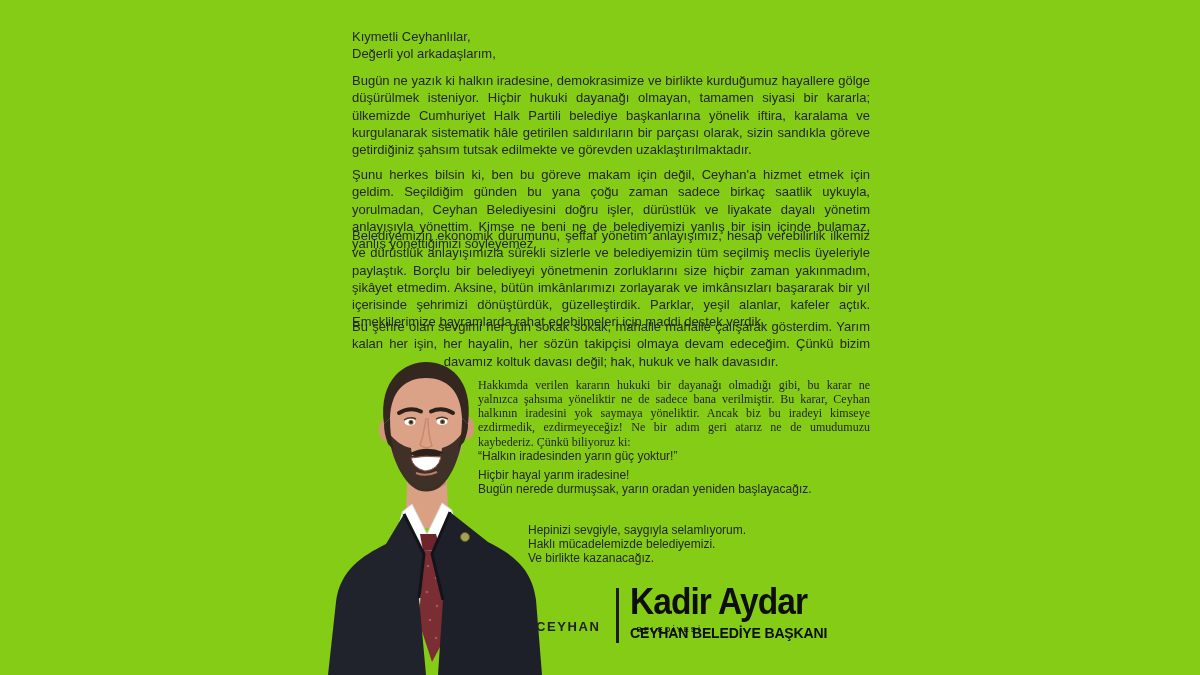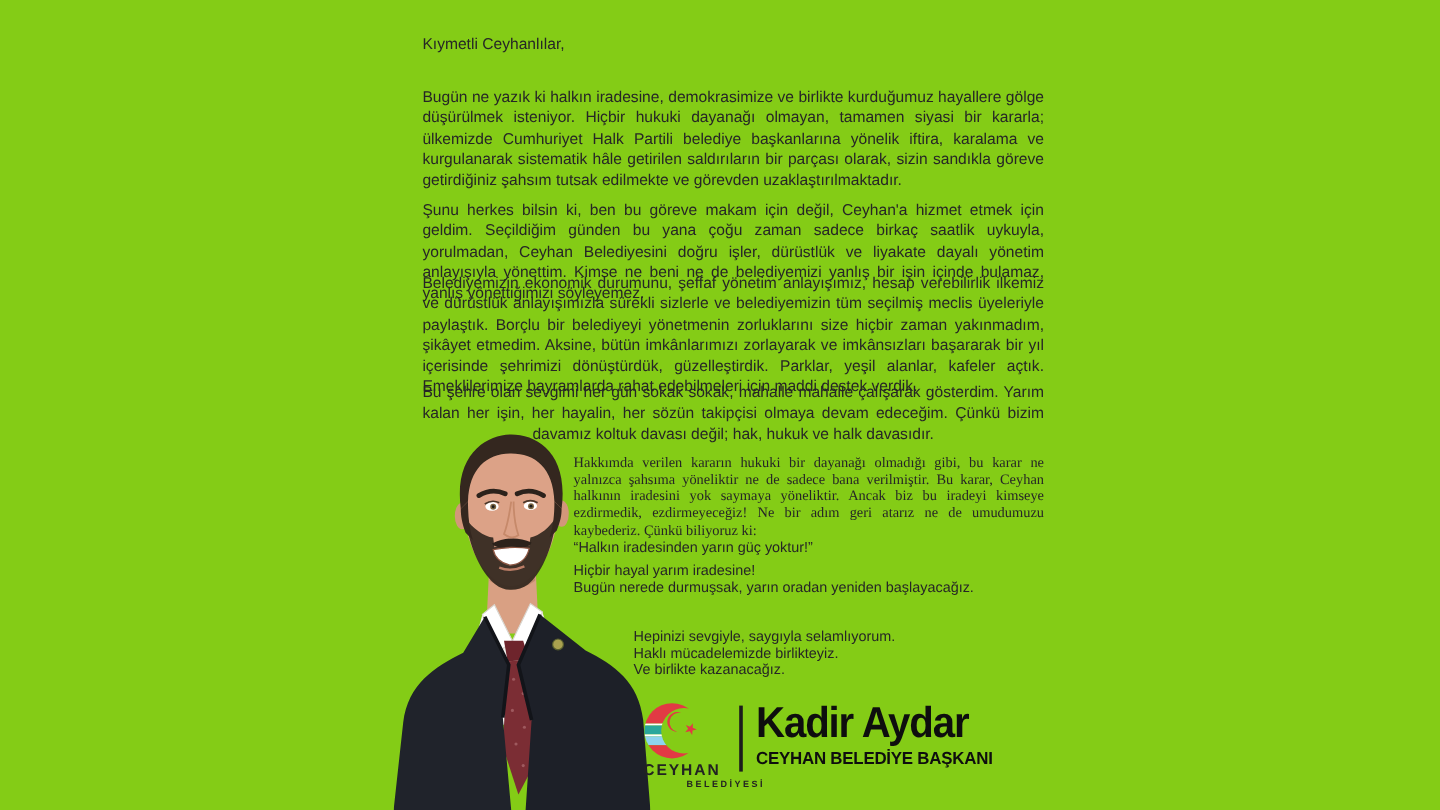--- a/index.html
+++ b/index.html
@@ -18,37 +18,38 @@
   .p2{top:166px;text-align:justify;}
   .p3{top:227px;text-align:justify;}
   .p4{top:318px;text-align:justify;text-align-last:center;}
   .sideblock{position:absolute;left:478px;width:392px;font-size:12px;line-height:14.15px;}
   .p5{top:378px;}
   .p5 .just{text-align:justify;font-family:Liberation Serif, serif;}
   .p6{top:468px;}
   .p7{top:523px;left:528px;width:342px;}
   
   .sig{position:absolute;left:536px;top:584px;display:flex;align-items:flex-start;}
-  .logo{display:flex;flex-direction:column;align-items:flex-start;width:74px;}
+  .logo{display:flex;flex-direction:row;align-items:flex-end;width:74px;}
   .logo svg{display:block;}
   .logo-org{font-size:13px;font-weight:bold;letter-spacing:1.6px;color:#222;line-height:1.05;margin-top:1px;}
   .logo-sub{font-size:7.5px;font-weight:bold;letter-spacing:2.1px;color:#222;line-height:1.2;padding-left:36px;}
   .sig-divider{width:2.5px;height:55px;background:#1c1c1c;margin:4px 11px 0 6px;}
   .sig-name{font-size:36px;font-weight:800;color:#0e0e0e;line-height:1;letter-spacing:-1px;transform:scaleX(.93);transform-origin:left top;white-space:nowrap;}
   .sig-title{font-size:14.5px;font-weight:800;color:#0e0e0e;letter-spacing:-0.2px;margin-top:5px;transform:scaleX(.97);transform-origin:left top;white-space:nowrap;}
   
   .portrait{position:absolute;left:328px;top:356px;width:214px;height:319px;}
 </style>
 </head>
 <body>
 
 <div class="canvas">
 
   <div class="tblock greeting">
     <div>Kıymetli Ceyhanlılar,</div>
+    <div>Değerli yol arkadaşlarım,</div>
   </div>
 
   <div class="tblock p1">Bugün ne yazık ki halkın iradesine, demokrasimize ve birlikte kurduğumuz hayallere gölge düşürülmek isteniyor. Hiçbir hukuki dayanağı olmayan, tamamen siyasi bir kararla; ülkemizde Cumhuriyet Halk Partili belediye başkanlarına yönelik iftira, karalama ve kurgulanarak sistematik hâle getirilen saldırıların bir parçası olarak, sizin sandıkla göreve getirdiğiniz şahsım tutsak edilmekte ve görevden uzaklaştırılmaktadır.</div>
   <div class="tblock p2">Şunu herkes bilsin ki, ben bu göreve makam için değil, Ceyhan'a hizmet etmek için geldim. Seçildiğim günden bu yana çoğu zaman sadece birkaç saatlik uykuyla, yorulmadan, Ceyhan Belediyesini doğru işler, dürüstlük ve liyakate dayalı yönetim anlayışıyla yönettim. Kimse ne beni ne de belediyemizi yanlış bir işin içinde bulamaz, yanlış yönettiğimizi söyleyemez.</div>
   <div class="tblock p3">Belediyemizin ekonomik durumunu, şeffaf yönetim anlayışımız, hesap verebilirlik ilkemiz ve dürüstlük anlayışımızla sürekli sizlerle ve belediyemizin tüm seçilmiş meclis üyeleriyle paylaştık. Borçlu bir belediyeyi yönetmenin zorluklarını size hiçbir zaman yakınmadım, şikâyet etmedim. Aksine, bütün imkânlarımızı zorlayarak ve imkânsızları başararak bir yıl içerisinde şehrimizi dönüştürdük, güzelleştirdik. Parklar, yeşil alanlar, kafeler açtık. Emeklilerimize bayramlarda rahat edebilmeleri için maddi destek verdik.</div>
   <div class="tblock p4">Bu şehre olan sevgimi her gün sokak sokak, mahalle mahalle çalışarak gösterdim. Yarım kalan her işin, her hayalin, her sözün takipçisi olmaya devam edeceğim. Çünkü bizim davamız koltuk davası değil; hak, hukuk ve halk davasıdır.</div>
 
   <div class="portrait">
     <svg viewBox="0 0 214 319" width="214" height="319">
 
@@ -113,21 +114,21 @@
     <div>“Halkın iradesinden yarın güç yoktur!”</div>
   </div>
 
   <div class="sideblock p6">
     <div>Hiçbir hayal yarım iradesine!</div>
     <div>Bugün nerede durmuşsak, yarın oradan yeniden başlayacağız.</div>
   </div>
 
   <div class="sideblock p7">
     <div>Hepinizi sevgiyle, saygıyla selamlıyorum.</div>
-    <div>Haklı mücadelemizde birlikteyiz.</div>
+    <div>Haklı mücadelemizde belediyemizi.</div>
     <div>Ve birlikte kazanacağız.</div>
   </div>
 
   <div class="sig">
     <div class="logo">
       <svg viewBox="0 0 50 50" width="50" height="50">
         <defs>
           <mask id="crescentMask">
             <rect x="0" y="0" width="50" height="50" fill="black"></rect>
             <circle cx="24" cy="25" r="23" fill="white"></circle>

